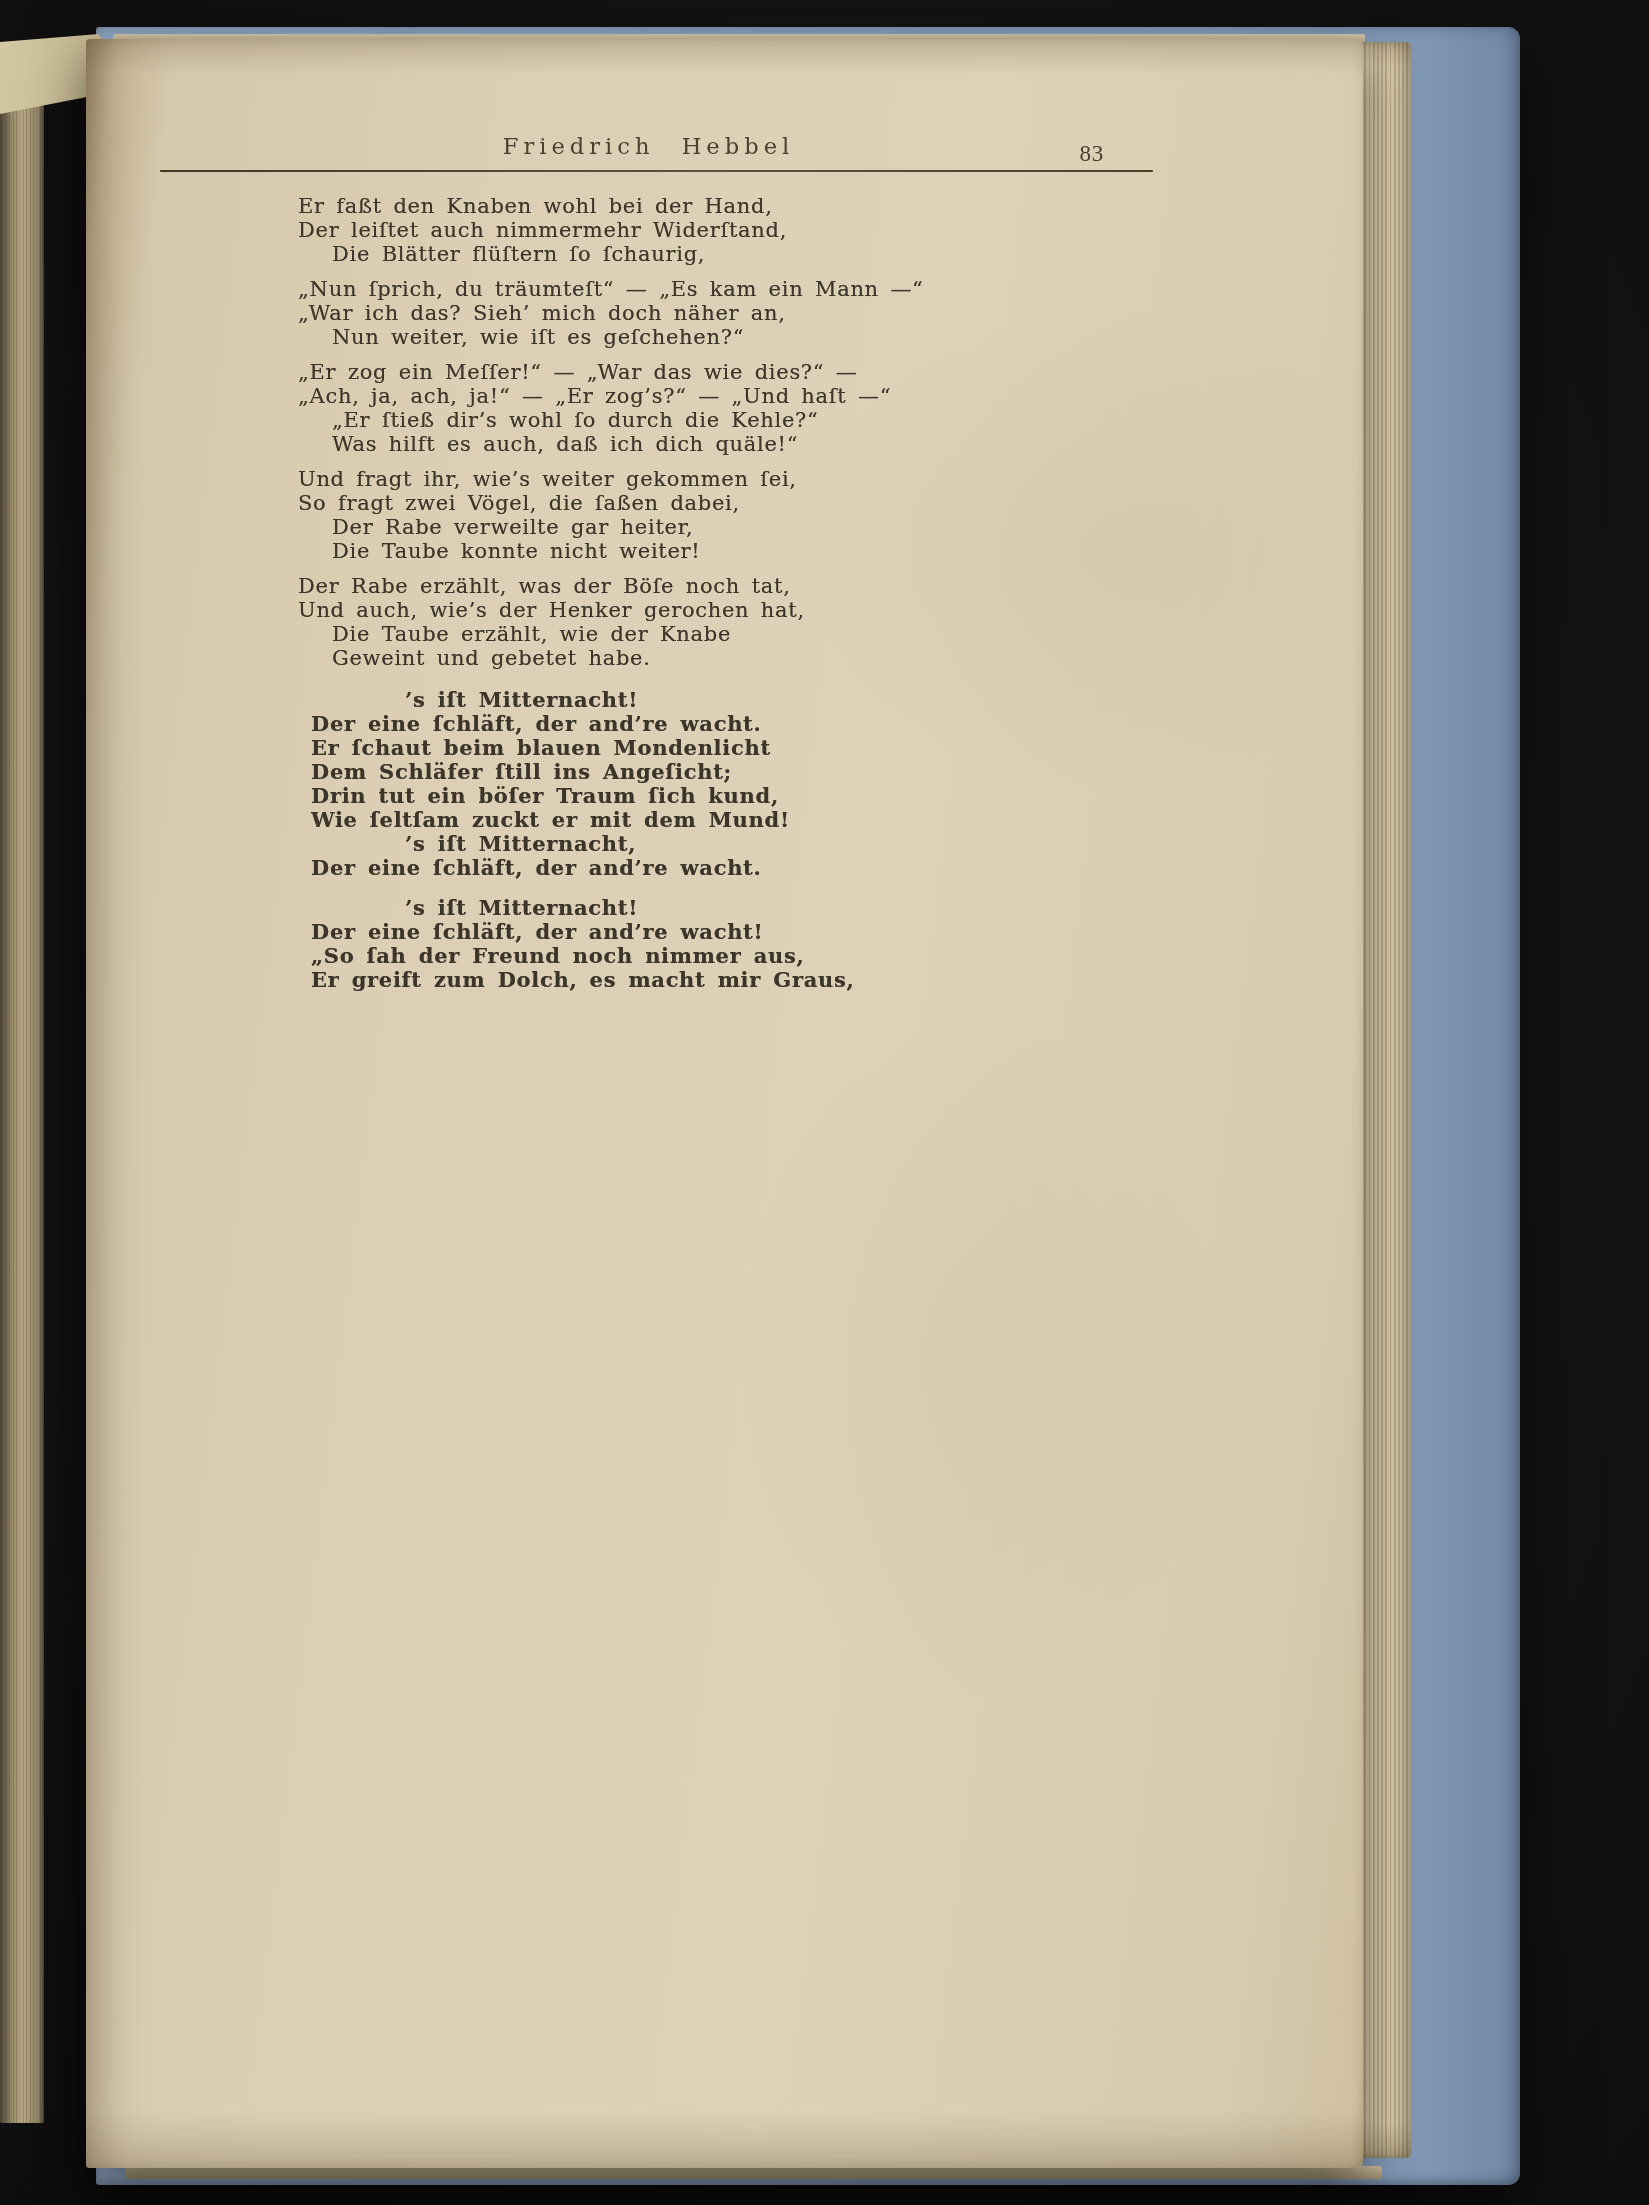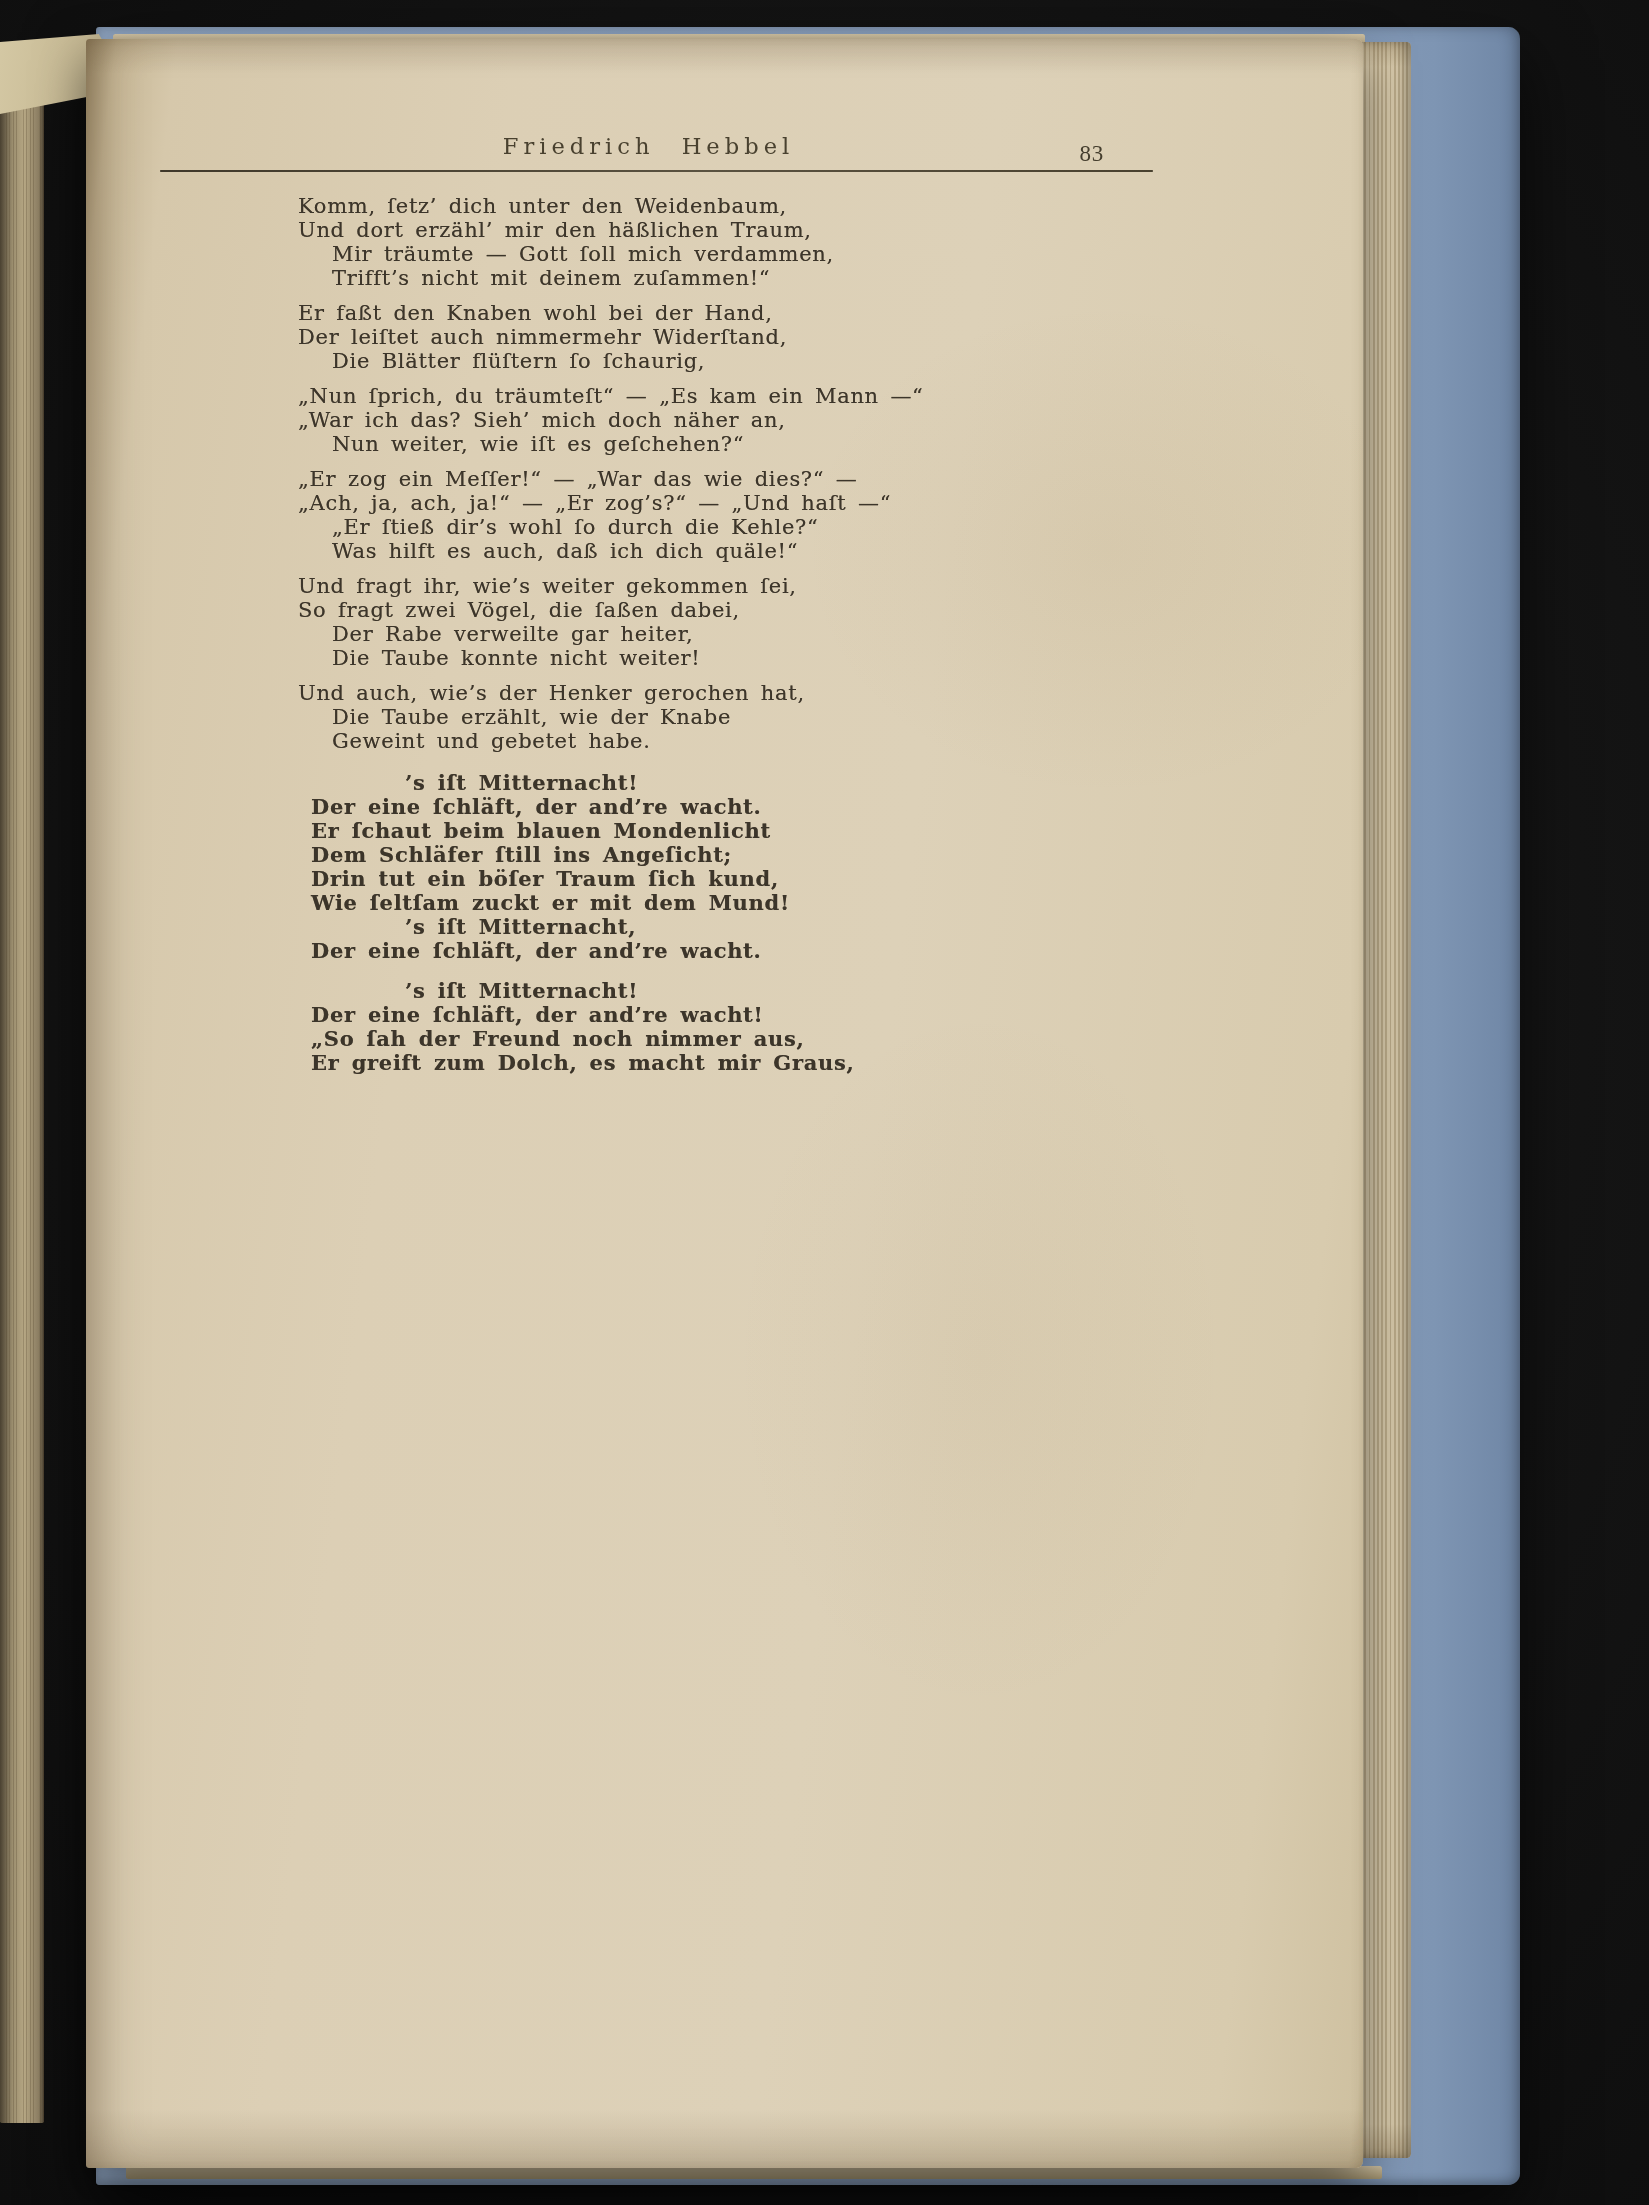--- a/index.html
+++ b/index.html
@@ -159,26 +159,20 @@
     <div class="content">
 
       <header class="running-head">
         <span class="head-title">Friedrich Hebbel</span>
         <span class="page-num">83</span>
       </header>
       <div class="rule"></div>
 
       <section class="poem poem1" id="poem1">
           <div class="stanza">
-            <div class="line indent-0">Komm, ſetz’ dich unter den Weidenbaum,</div>
-            <div class="line indent-0">Und dort erzähl’ mir den häßlichen Traum,</div>
-            <div class="line indent-1">Mir träumte — Gott ſoll mich verdammen,</div>
-            <div class="line indent-1">Trifft’s nicht mit deinem zuſammen!“</div>
-          </div>
-          <div class="stanza">
             <div class="line indent-0">Er faßt den Knaben wohl bei der Hand,</div>
             <div class="line indent-0">Der leiſtet auch nimmermehr Widerſtand,</div>
             <div class="line indent-1">Die Blätter flüſtern ſo ſchaurig,</div>
           </div>
           <div class="stanza">
             <div class="line indent-0">„Nun ſprich, du träumteſt“ — „Es kam ein Mann —“</div>
             <div class="line indent-0">„War ich das? Sieh’ mich doch näher an,</div>
             <div class="line indent-1">Nun weiter, wie iſt es geſchehen?“</div>
           </div>
           <div class="stanza">
@@ -187,20 +181,21 @@
             <div class="line indent-1">„Er ſtieß dir’s wohl ſo durch die Kehle?“</div>
             <div class="line indent-1">Was hilft es auch, daß ich dich quäle!“</div>
           </div>
           <div class="stanza">
             <div class="line indent-0">Und fragt ihr, wie’s weiter gekommen ſei,</div>
             <div class="line indent-0">So fragt zwei Vögel, die ſaßen dabei,</div>
             <div class="line indent-1">Der Rabe verweilte gar heiter,</div>
             <div class="line indent-1">Die Taube konnte nicht weiter!</div>
           </div>
           <div class="stanza">
+            <div class="line indent-0">Der Rabe erzählt, was der Böſe noch tat,</div>
             <div class="line indent-0">Und auch, wie’s der Henker gerochen hat,</div>
             <div class="line indent-1">Die Taube erzählt, wie der Knabe</div>
             <div class="line indent-1">Geweint und gebetet habe.</div>
           </div>
         </section>
 
 
       <section class="poem poem2" id="poem2">
           <div class="stanza">
             <div class="line indent-2">’s iſt Mitternacht!</div>

